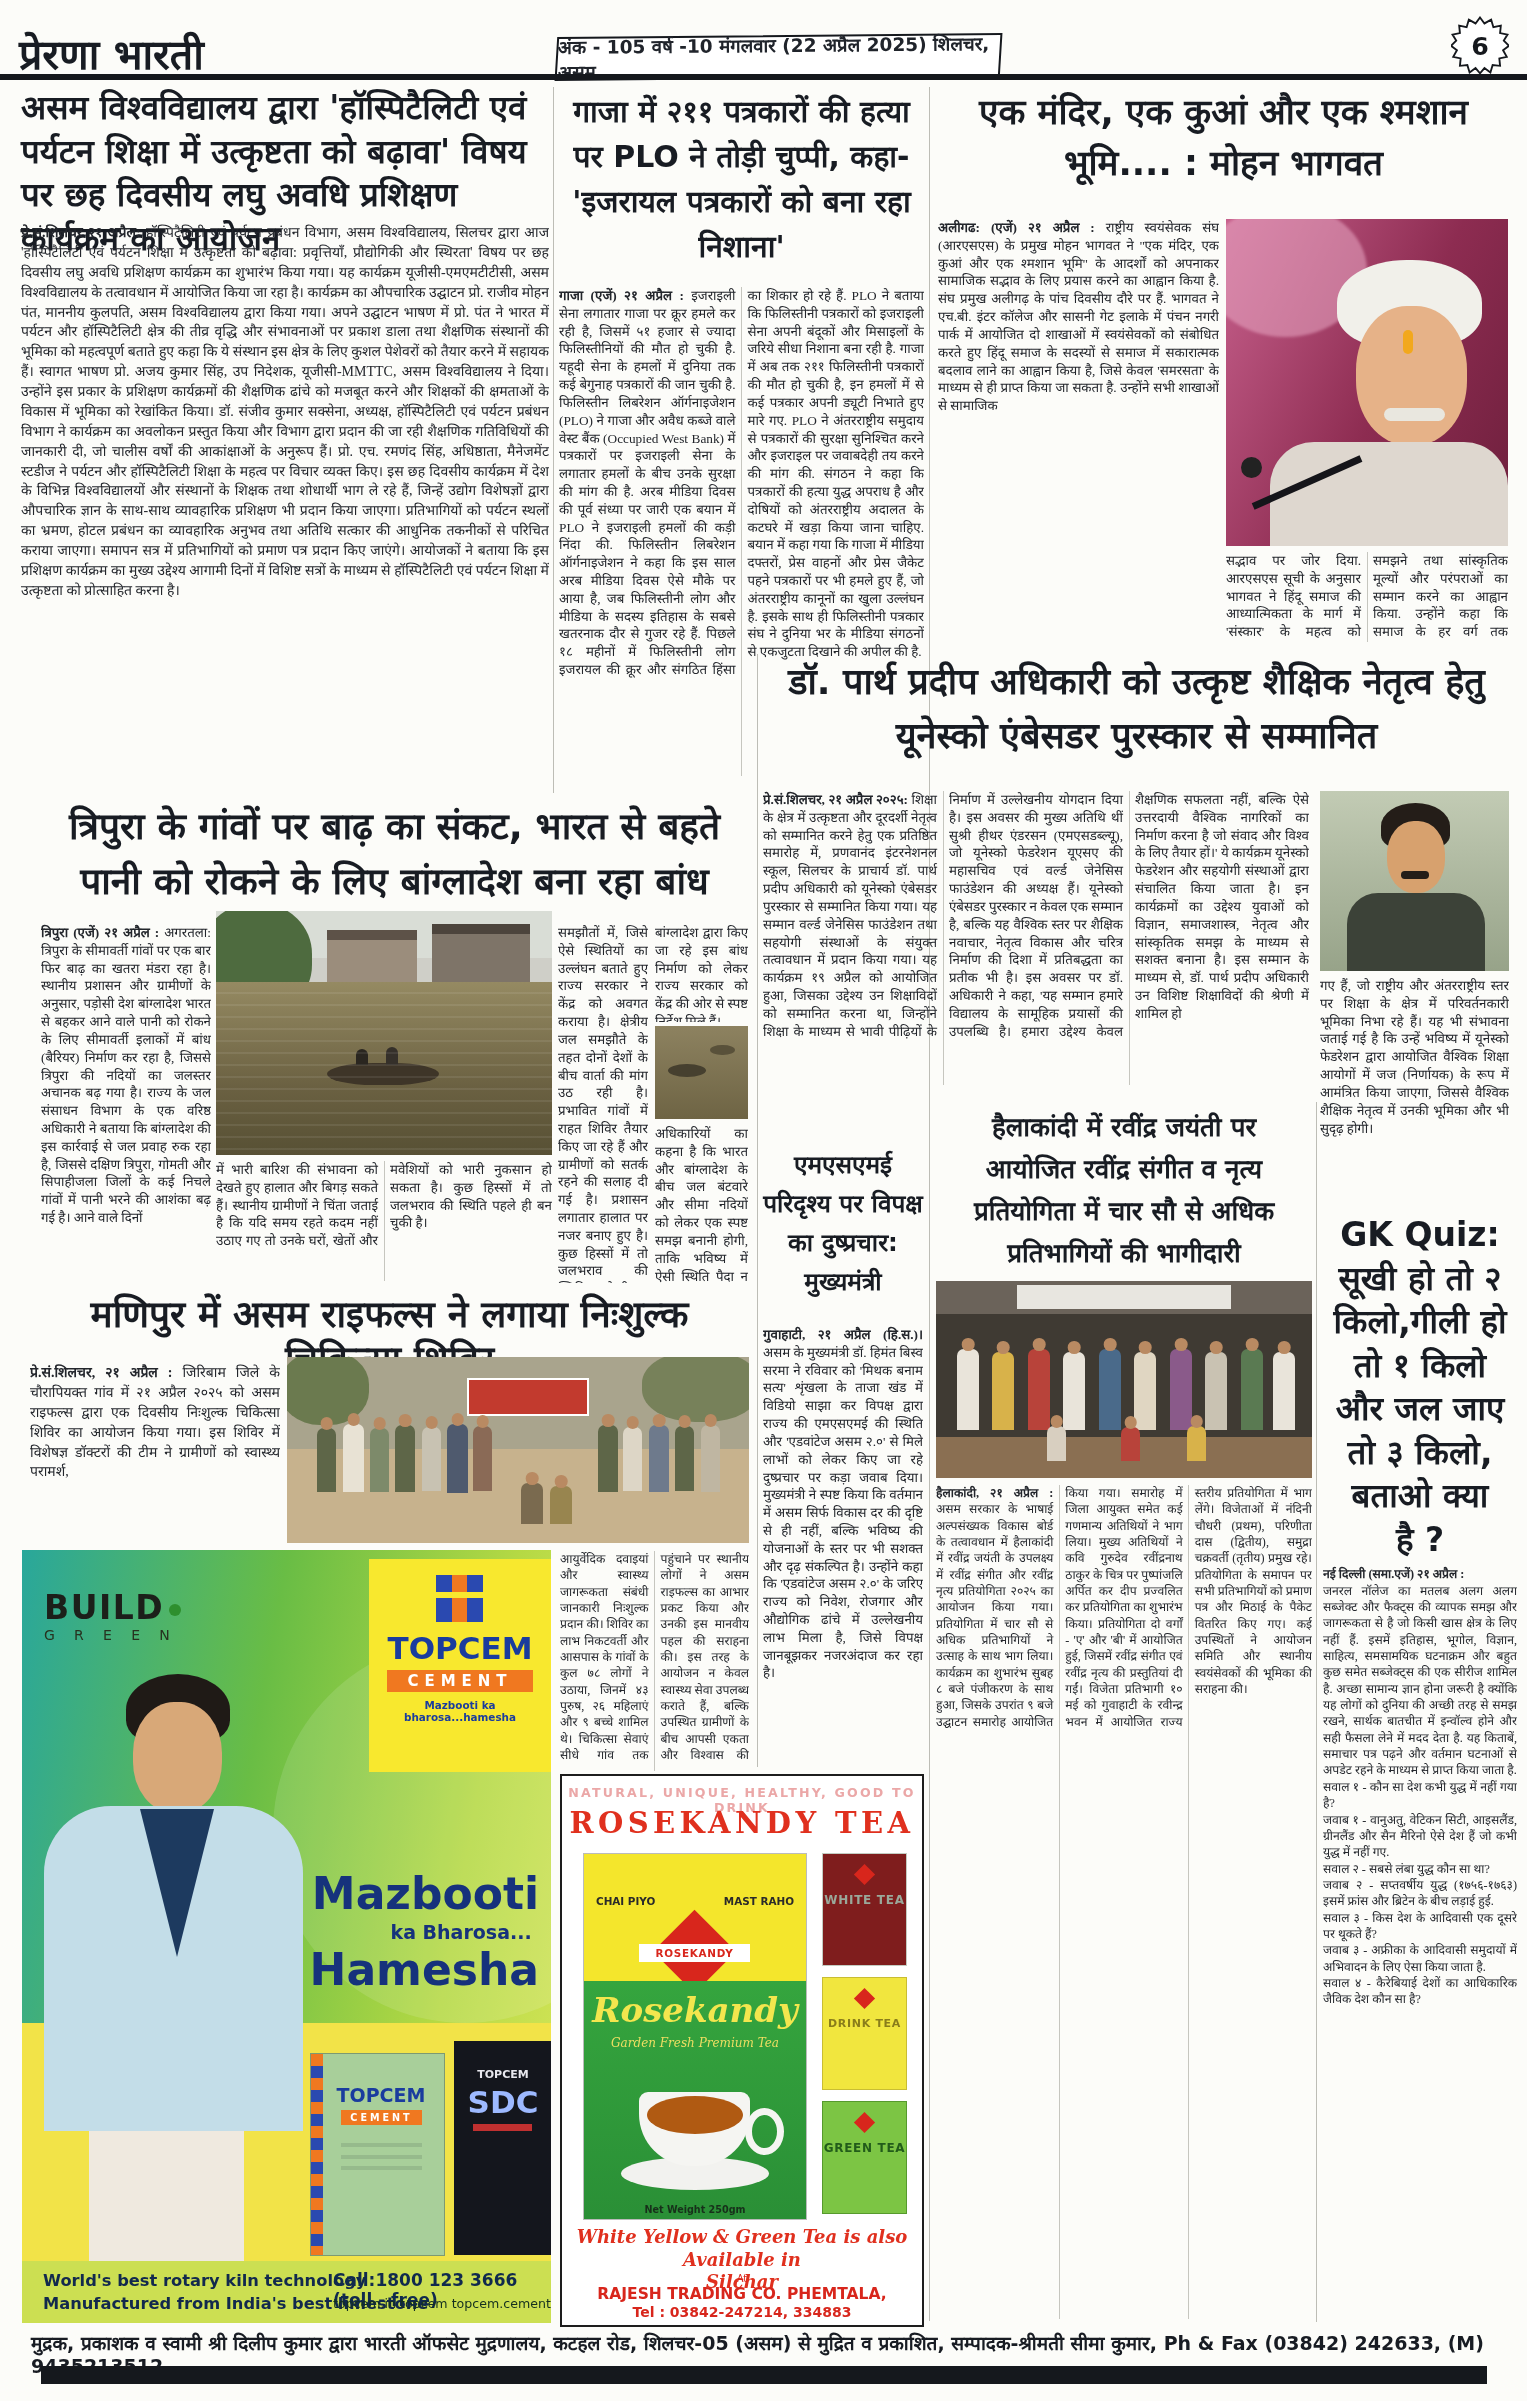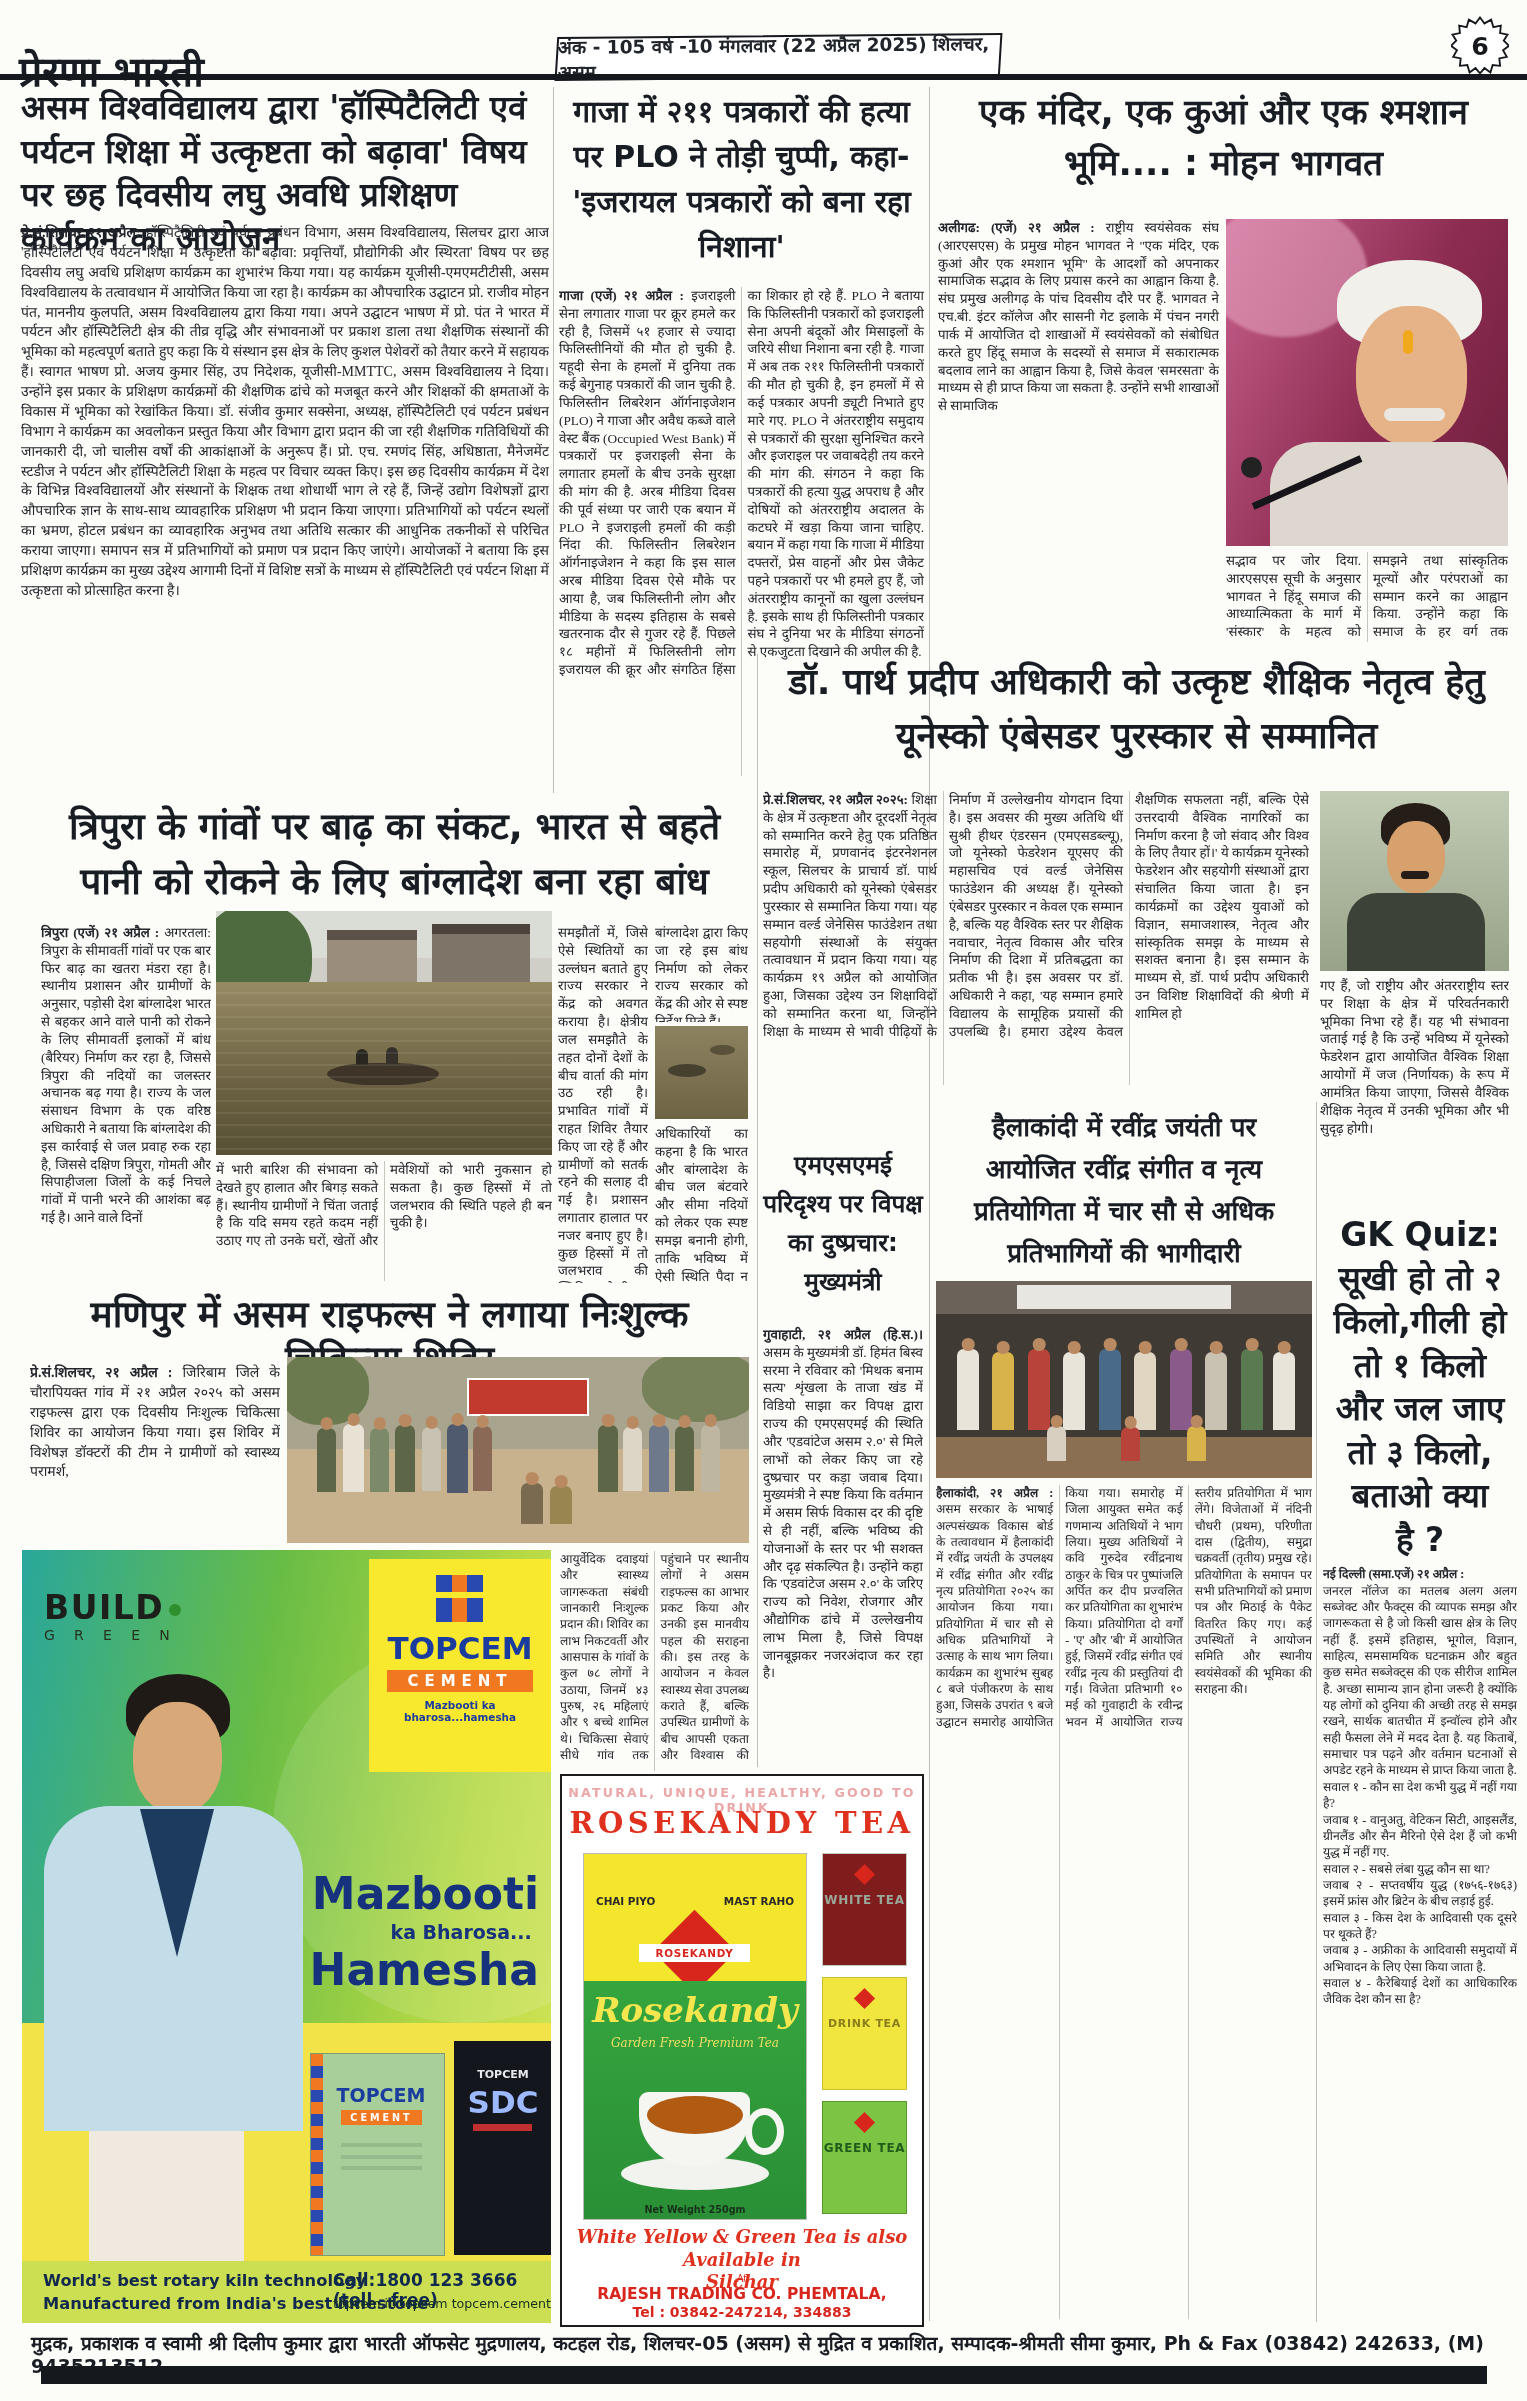--- a/index.html
+++ b/index.html
@@ -22,21 +22,21 @@
   .starburst svg{display:block;}
   .issuebox{position:absolute;left:556px;top:35px;width:441px;height:40px;border:2.2px solid #15181d;
       transform:skewX(-4deg) rotate(-.5deg);background:#fff;display:flex;align-items:center;justify-content:center;}
   .issuebox span{font-family:"DejaVu Sans",sans-serif;font-weight:bold;font-size:18.5px;transform:skewX(4deg);}
 </style>
 </head>
 <body>
 
 <div class="pg">
 
-  <div class="abs hd" style="left:19px;top:30px;width:311px;font-size:41px;margin-top:17px;">प्रेरणा भारती</div>
+  <div class="abs hd" style="left:19px;top:30px;width:311px;font-size:41px;">प्रेरणा भारती</div>
   <div class="issuebox">
     <span>अंक - 105 वर्ष -10 मंगलवार (22 अप्रैल 2025) शिलचर, असम</span>
   </div>
   <div class="starburst">
     <svg width="58" height="58" viewBox="0 0 78 78">
       <polygon points="39,2 45,10 54,5 57,15 67,13 66,23 76,25 71,33 78,40 70,46 75,55 65,57 66,67 56,66 53,76 45,70 39,77 33,70 25,76 22,66 12,67 13,57 3,55 8,46 0,40 7,33 2,25 12,23 11,13 21,15 24,5 33,10" fill="#fff" stroke="#15181d" stroke-width="2.5"></polygon>
       <text x="39" y="52" text-anchor="middle" font-family="DejaVu Sans,sans-serif" font-size="34" font-weight="bold" fill="#15181d">6</text>
     </svg>
   </div>
   <div class="abs" style="left:0;top:74px;width:1528px;height:6px;background:#15181d;"></div>

